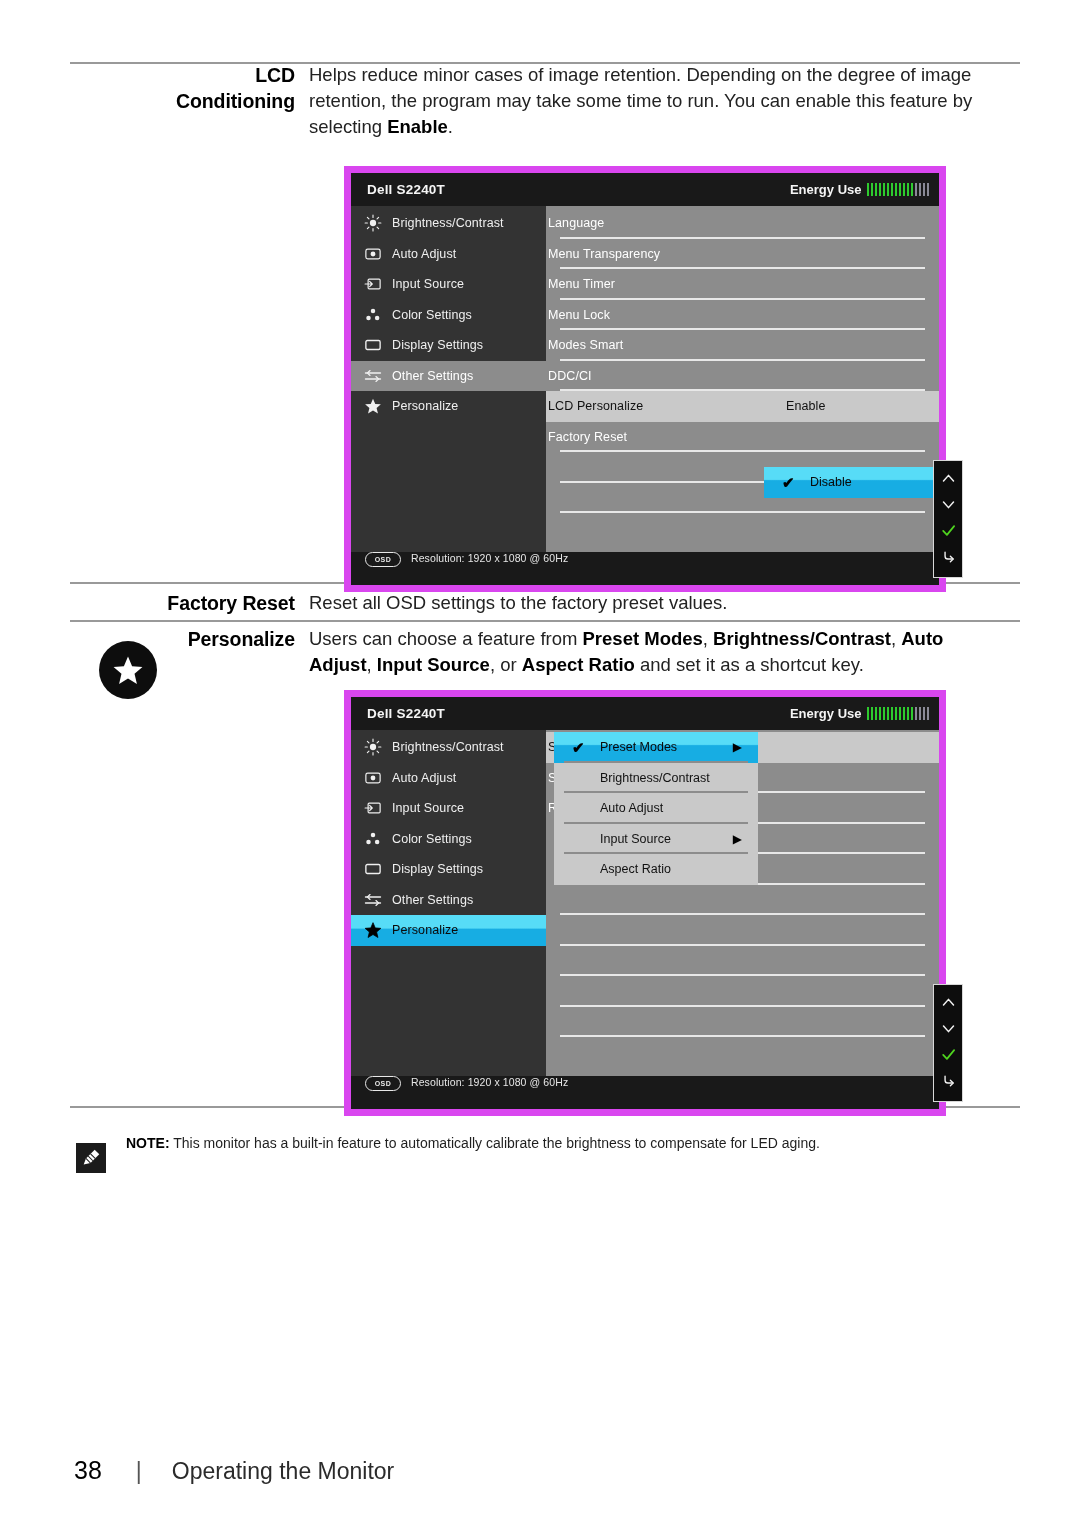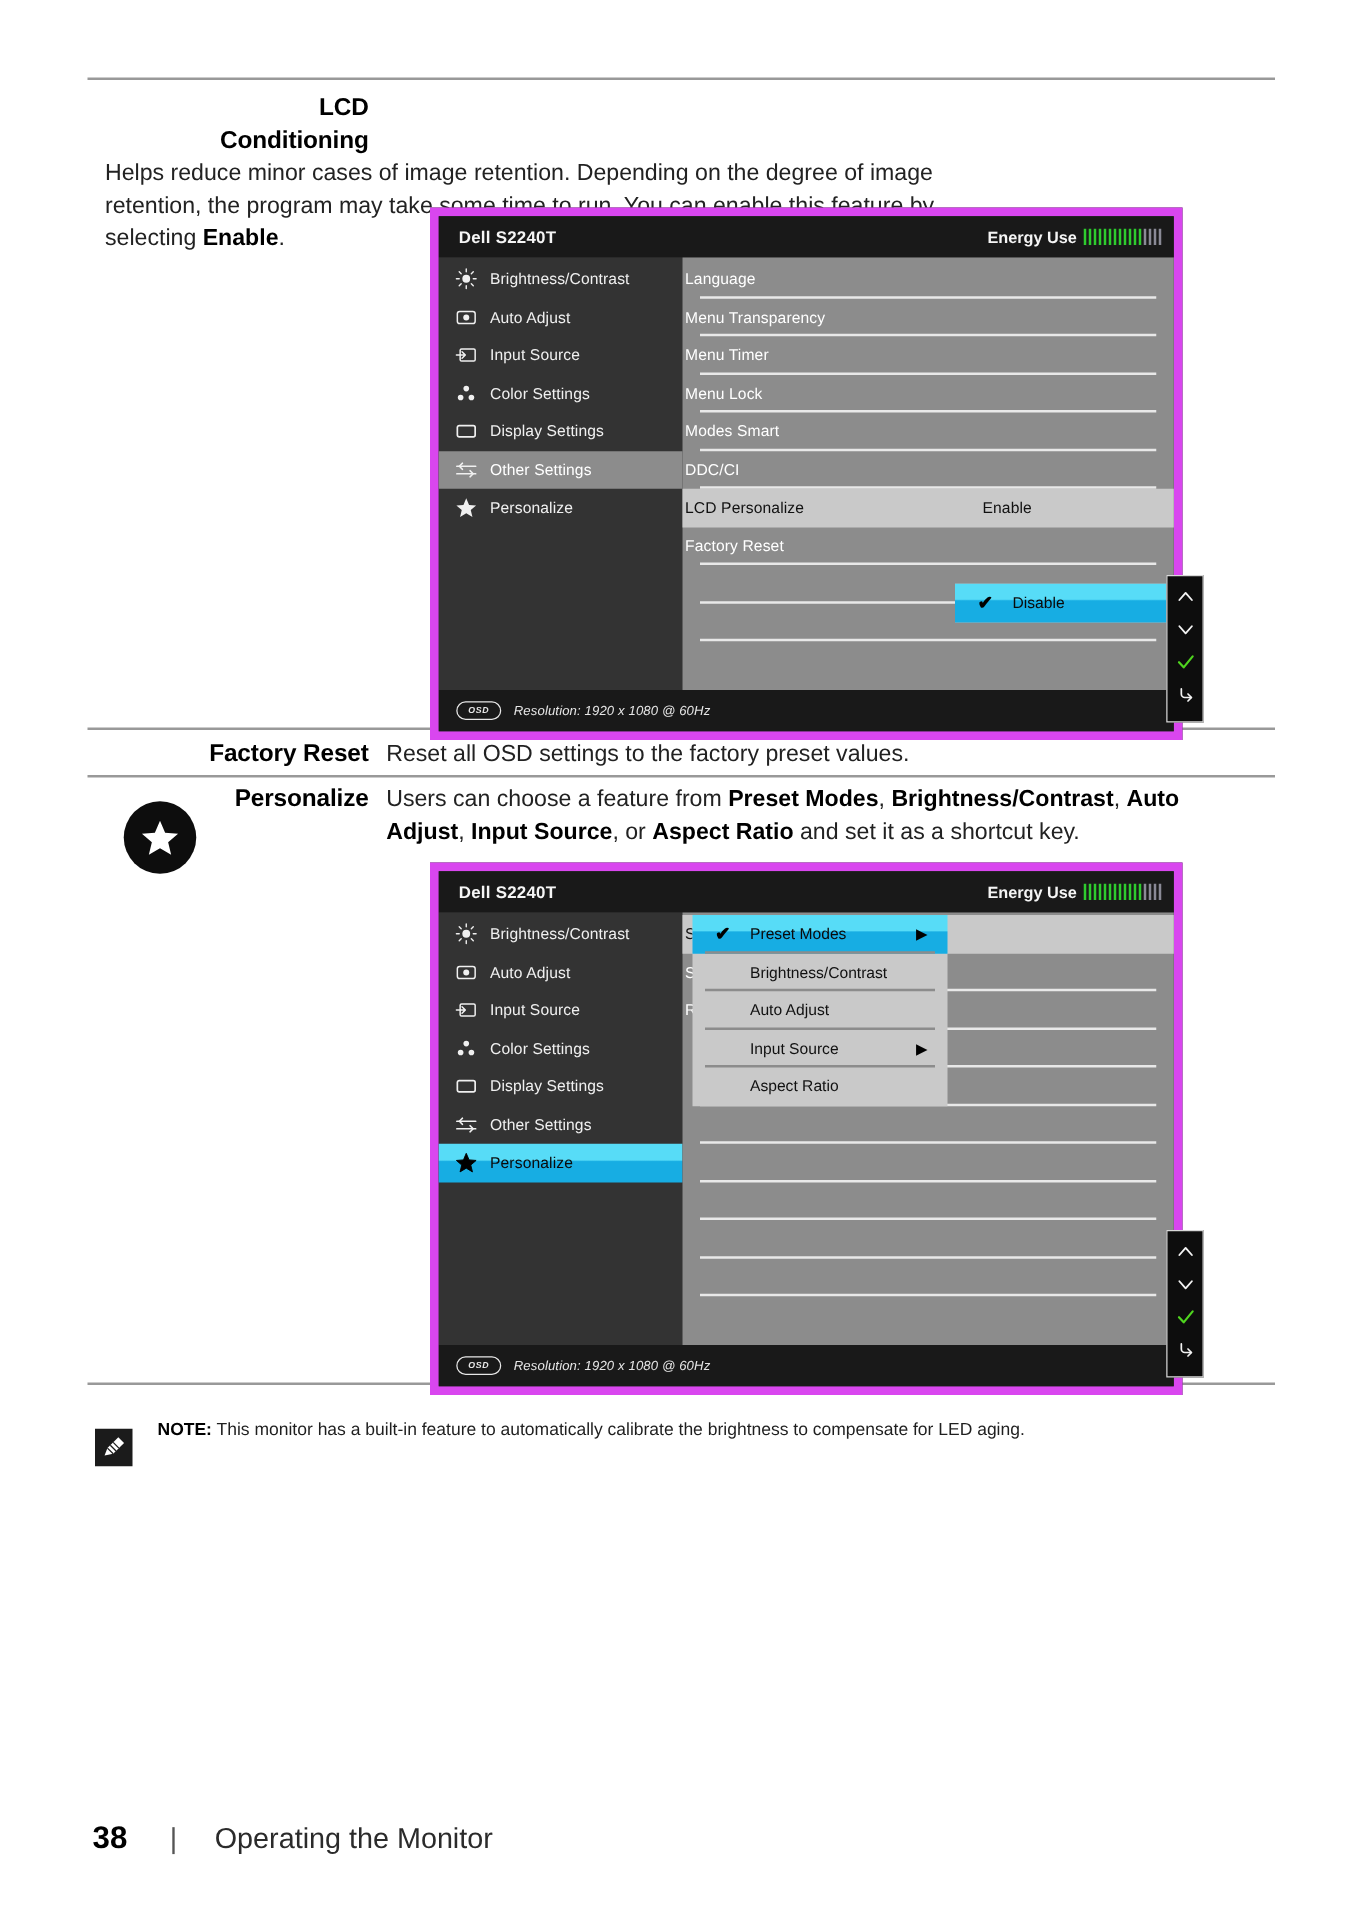--- a/index.html
+++ b/index.html
@@ -73,21 +73,21 @@
     left: 126px;
     width: 890px;
     font-size: 14px;
     line-height: 33px;
     color: #1f1f1f;
   }
   .note-block b { font-weight: bold; color: #000; }
 
   
   .footer { position: absolute; left: 74px; bottom: 44px; display: flex; align-items: baseline; }
-  .footer .pg { font-size: 25px; font-weight: bold; color: #000; }
+  .footer .pg { font-size: 25px; font-weight: normal; color: #000; }
   .footer .sep { font-size: 23px; color: #555; margin: 0 30px 0 34px; }
   .footer .ttl { font-size: 23px; color: #2b2b2b; }
 
   
   .osd {
     position: absolute;
     width: 602px;
     background: #2e2e2e;
     font-family: "Liberation Sans", sans-serif;
     color: #f2f2f2;
@@ -183,22 +183,22 @@
     background: linear-gradient(to bottom, #57dcf7 0%, #57dcf7 40%, #17ade3 44%, #17ade3 100%);
     color: #0a0a0a;
   }
   .sub-item .chk { position: absolute; left: 18px; font-size: 15px; font-weight: bold; color: #000; line-height: 1; }
   .sub-item .arrow { position: absolute; right: 16px; font-size: 12px; color: #000; }
 
   
   .osd-foot {
     height: 33px;
     background: #191919;
-    display: flex; align-items: center;
-    padding-left: 14px; gap: 10px; font-style: italic;
+    display: flex; 
+    padding-left: 14px; gap: 10px;
   }
   .osd-foot .res { font-size: 10.5px; color: #e6e6e6; letter-spacing: 0.1px; }
   .monicon {
     width: 36px; height: 15px;
     border: 1.6px solid #e8e8e8;
     border-radius: 8px;
     display: flex; align-items: center; justify-content: center;
     position: relative;
   }
   .monicon span {
@@ -228,21 +228,21 @@
 </head>
 <body>
 
 <div class="page">
 
   <div class="rule dark" style="top:62px;"></div>
   <div class="rule dark" style="top:582px;"></div>
   <div class="rule dark" style="top:620px;"></div>
   <div class="rule dark" style="top:1106px;"></div>
 
-  <div class="doc-row" style="top:73px; left:70px;flex-direction:column;">
+  <div class="doc-row" style="top:62px; left:70px;">
     <div class="row-label">
       <div>LCD</div>
       <div>Conditioning</div>
     </div>
     <div class="row-desc">
       <span>Helps reduce minor cases of image retention. Depending on the degree of image retention, the program may take some time to run. You can enable this feature by selecting </span><b>Enable</b><span>.</span>
     </div>
   </div>
 
   <div class="osd" id="osd1" style="top:166px; left:344px;">

